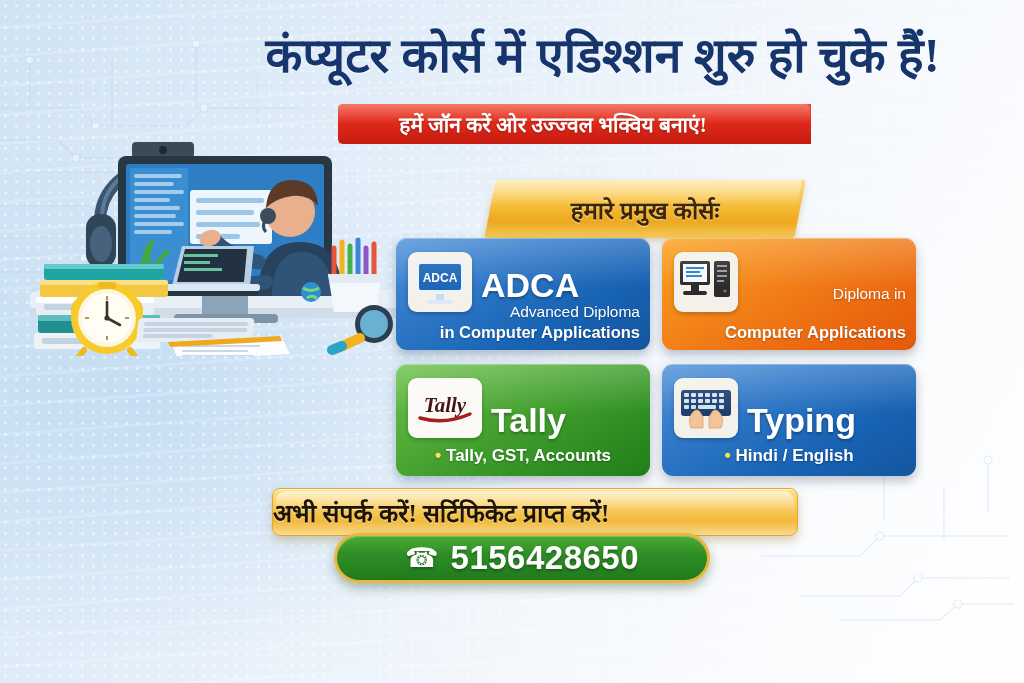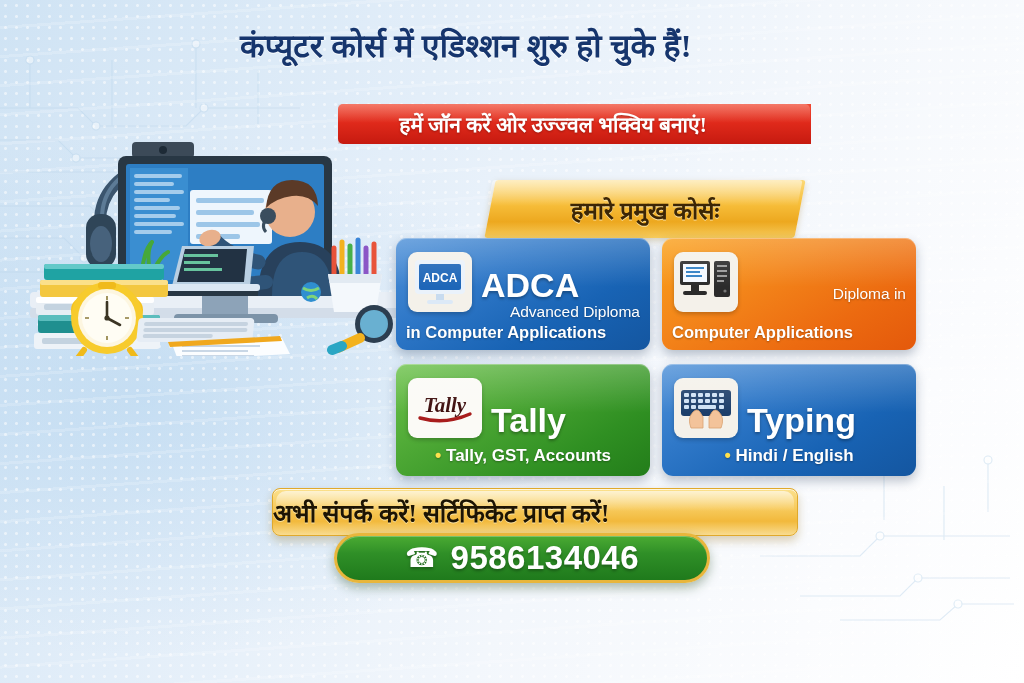--- a/index.html
+++ b/index.html
@@ -27,23 +27,23 @@
     position: absolute; left: 0; right: 0; top: 0; height: 683px;
     background: repeating-linear-gradient(
       176deg, rgba(255,255,255,0) 0px, rgba(255,255,255,0) 26px,
       rgba(255,255,255,.5) 26px, rgba(255,255,255,.5) 29px);
     opacity: .35;
   }
 
   
   .headline {
     position: absolute; left: 240px; top: 28px; width: 700px;
-    text-align: left;
+    text-align: right;
     font-family: "Liberation Serif", "DejaVu Sans", serif;
-    font-weight: bold; font-size: 32px; line-height: 1.18;
+    font-weight: bold; font-size: 48px; line-height: 1.18;
     color: #16356d;
     letter-spacing: .2px;
     text-shadow: 0 1px 0 rgba(255,255,255,.85);
   }
   .ribbon-wrap { position: absolute; left: 338px; top: 104px; width: 472px; height: 40px; }
   .ribbon-shape {
     position: absolute; inset: 0;
     background: linear-gradient(180deg,#f04a34 0%, #e02a1b 46%, #c61a10 100%);
     clip-path: polygon(0 0, 100% 0, 100% 100%, 0 100%);
     border-radius: 5px;
@@ -122,21 +122,21 @@
     font-size: 34px; font-weight: bold; color: #fff; line-height: 1;
     text-shadow: 0 2px 3px rgba(0,0,0,.3);
     margin-bottom: 1px;
   }
   .card-sub1 {
     font-size: 15.5px; color: #fff; font-weight: normal; line-height: 1.15;
     text-align: right; text-shadow: 0 1px 2px rgba(0,0,0,.3);
   }
   .card-sub2 {
     position: absolute; left: 10px; right: 10px; bottom: 8px;
-    font-size: 16.5px; font-weight: bold; color: #fff; text-align: left;
+    font-size: 16.5px; font-weight: bold; color: #fff; text-align: right;
     text-shadow: 0 1px 2px rgba(0,0,0,.32); z-index: 2;
   }
   .card-bullet {
     position: absolute; left: 10px; right: 10px; bottom: 10px;
     font-size: 17px; font-weight: bold; color: #fff; text-align: center;
     text-shadow: 0 1px 2px rgba(0,0,0,.32); z-index: 2;
   }
   .dot { color: #ffe14d; font-size: 18px; }
 
   
@@ -494,16 +494,16 @@
     </div>
   </div>
 
   <div class="cta">
     <div class="cta-gloss"></div>
     <div class="cta-text">अभी संपर्क करें! सर्टिफिकेट प्राप्त करें!</div>
   </div>
 
   <div class="phone">
     <span class="phone-icon">☎</span>
-    <span class="phone-num">9586134046</span>
+    <span class="phone-num">5156428650</span>
   </div>
 
 </div>
 
 </body></html>

